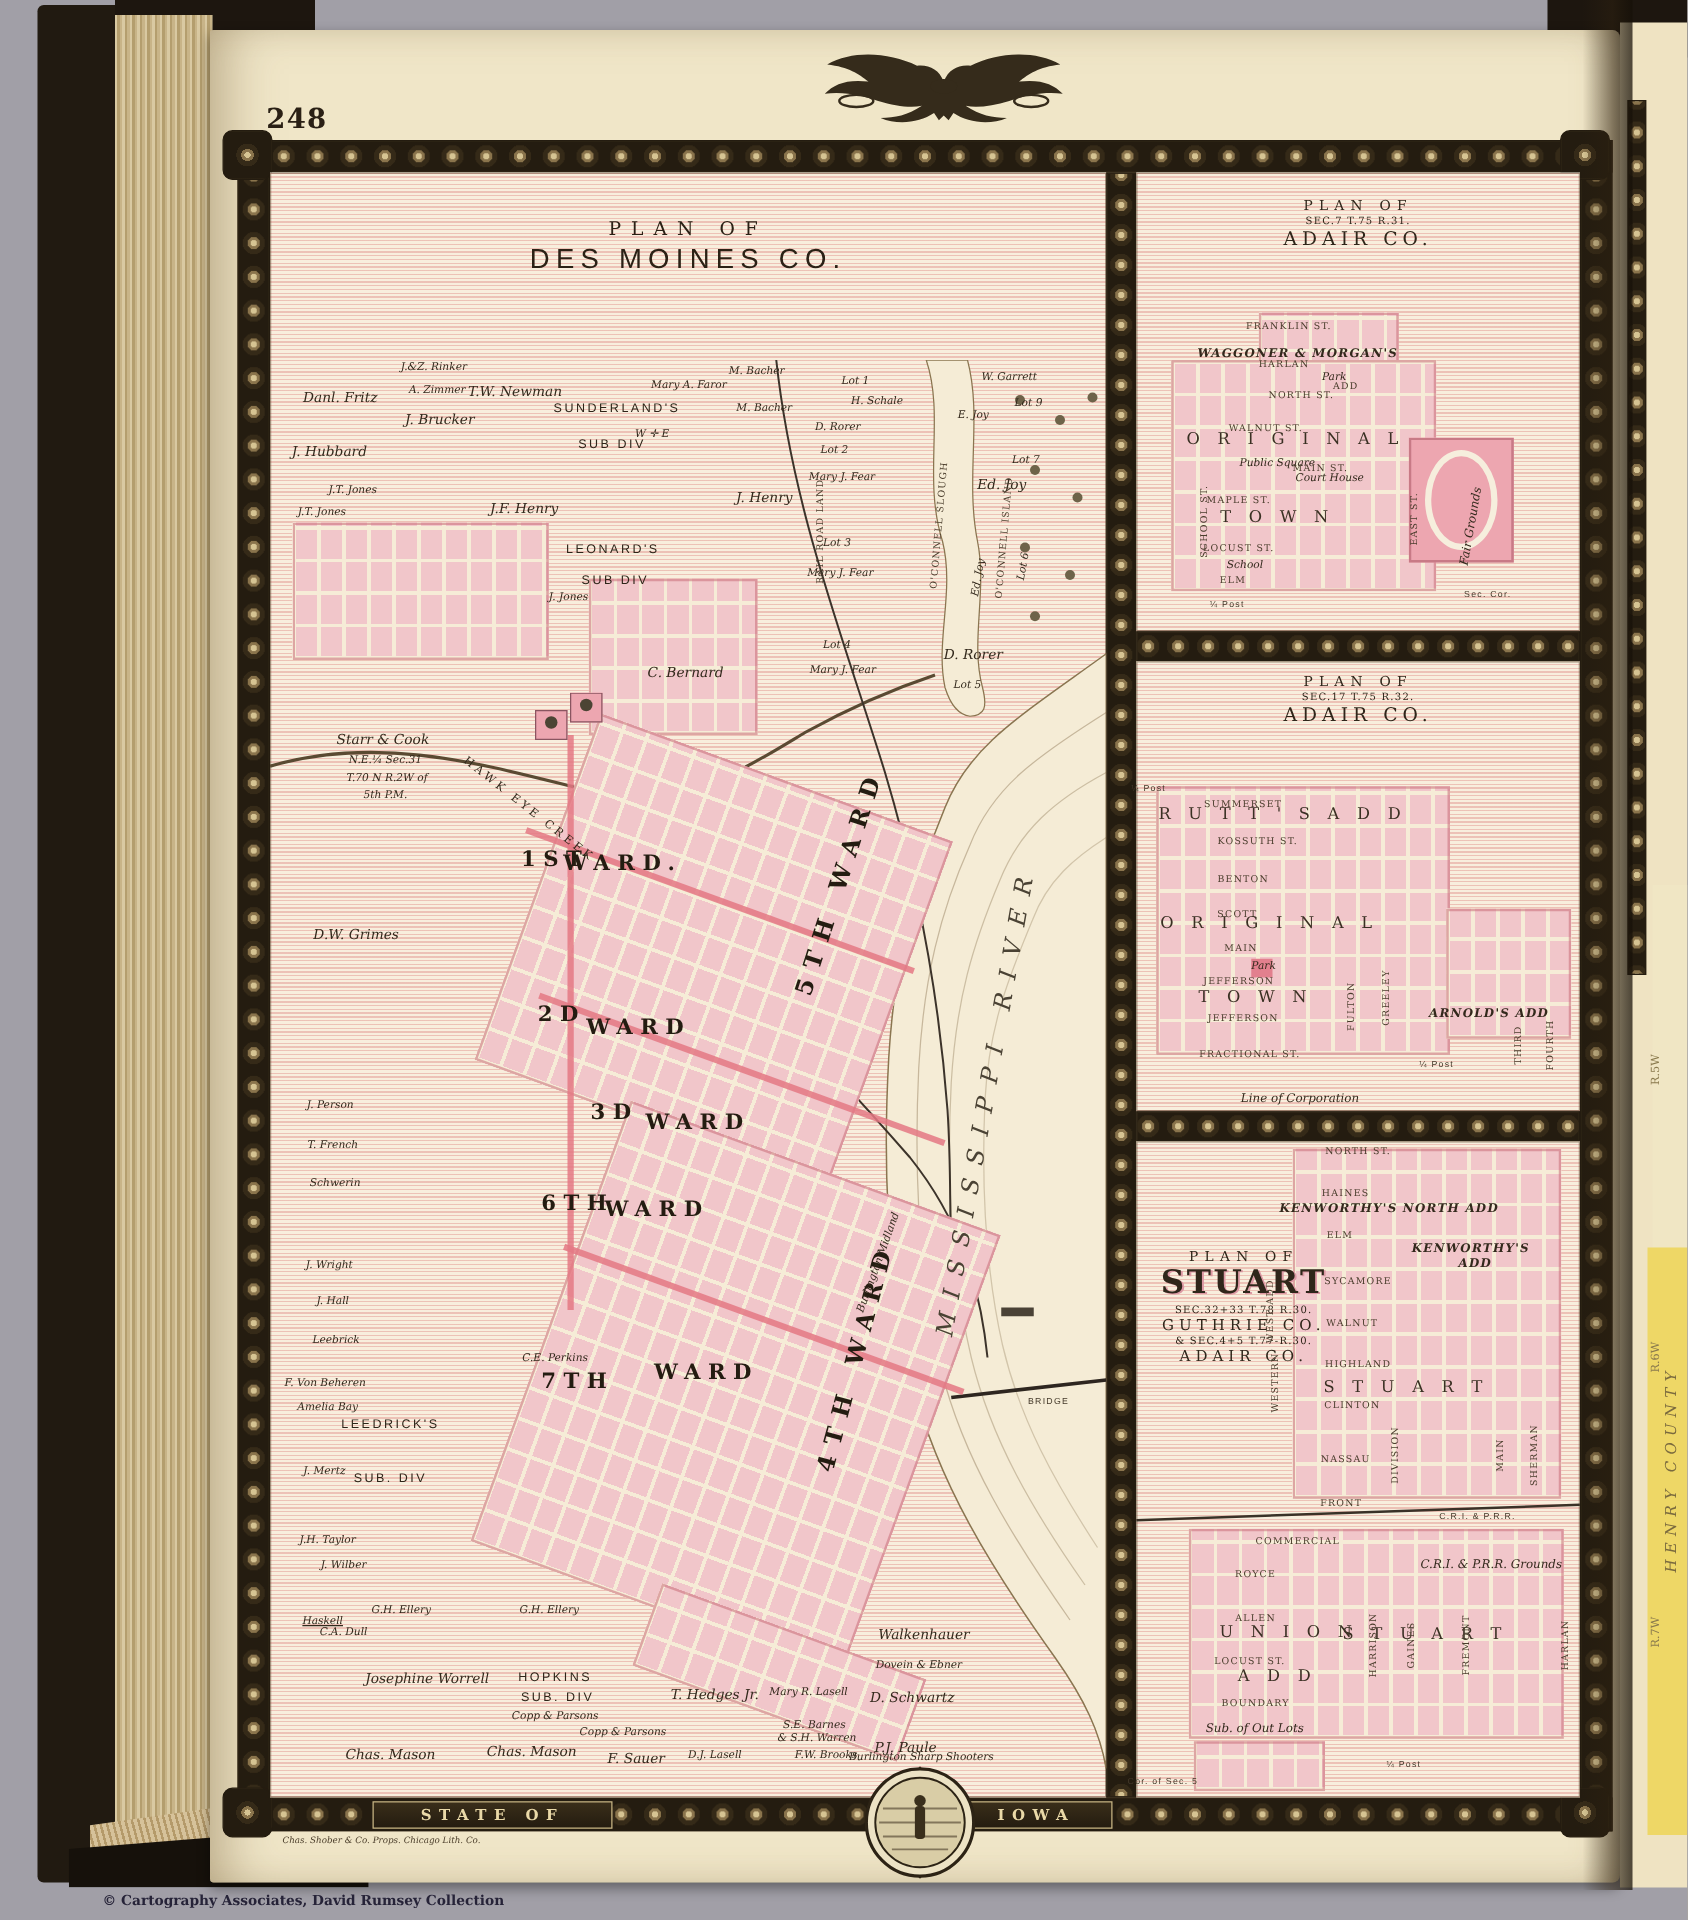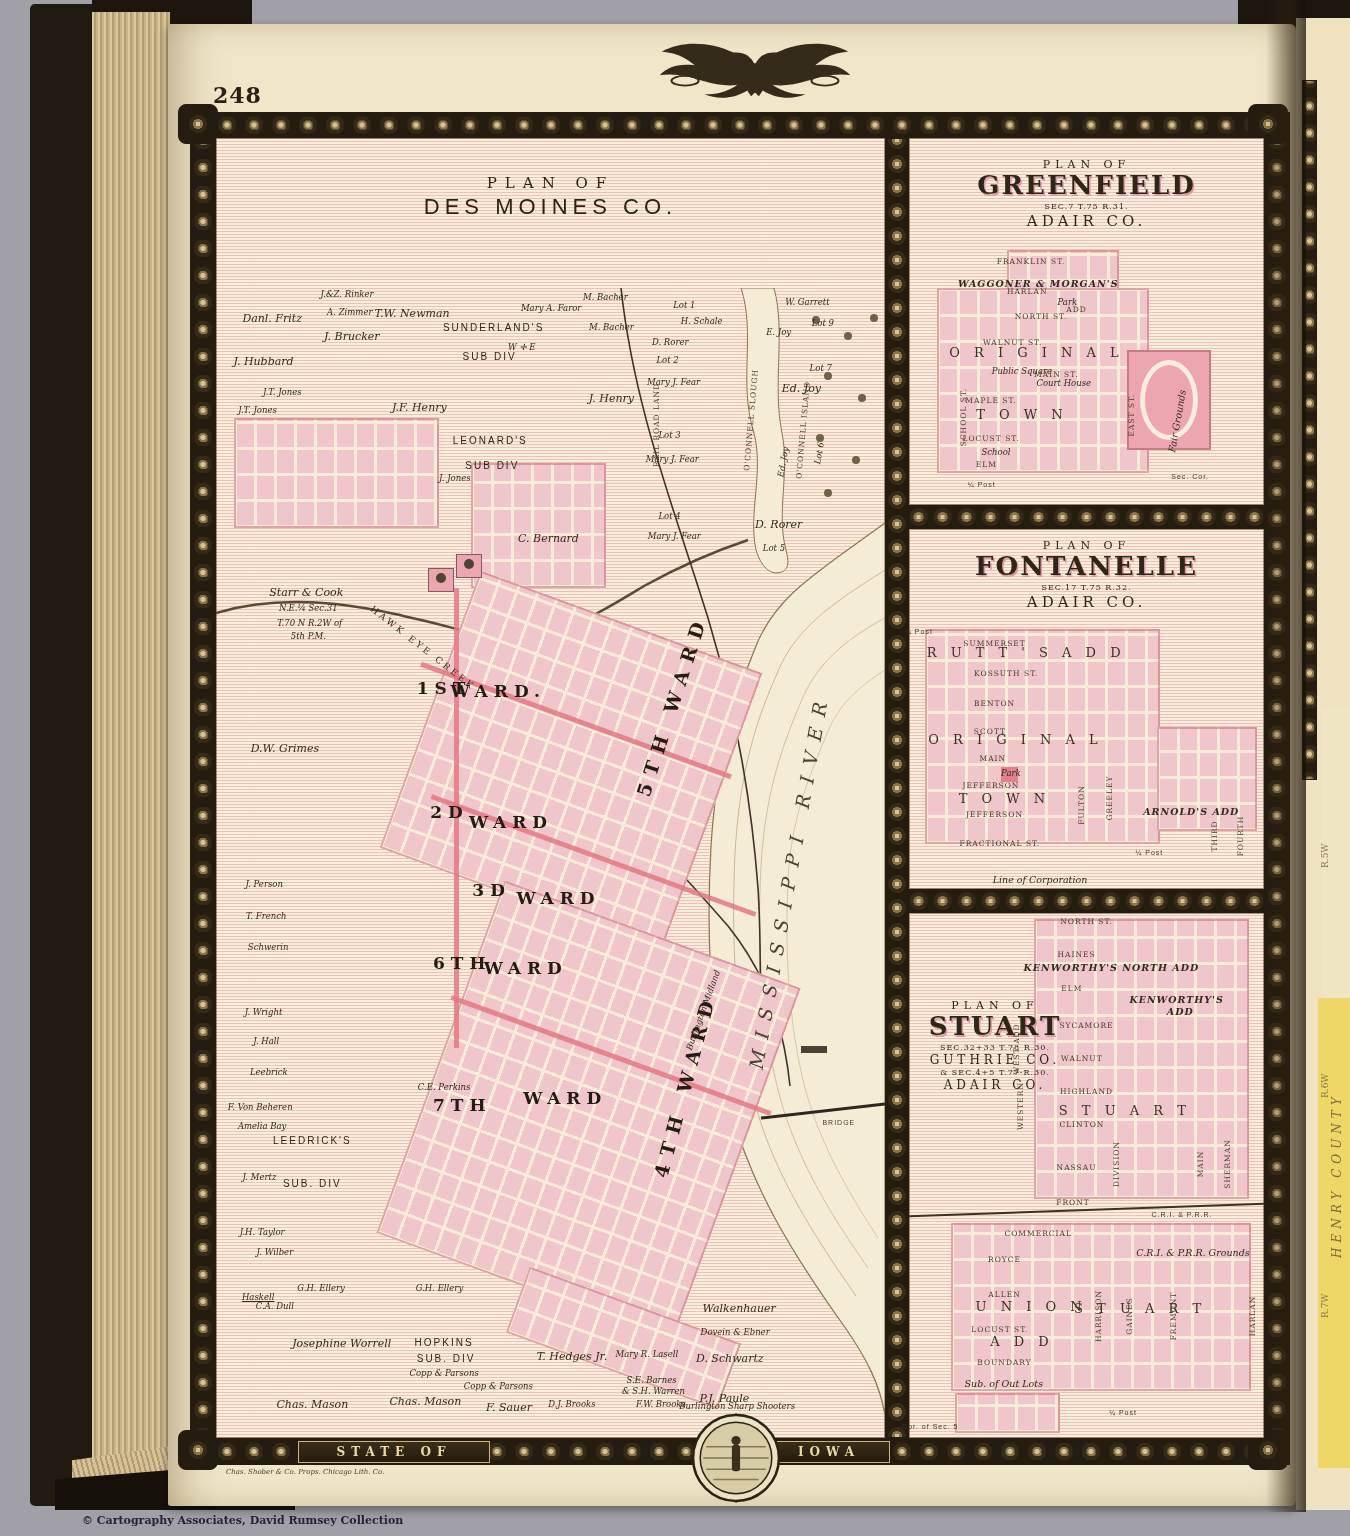--- a/index.html
+++ b/index.html
@@ -265,38 +265,37 @@
             <span class="lbl s" style="left: 34.4%; top: 94.9%; transform: translate(-50%, -50%);">SUB. DIV</span>
             <span class="lbl t" style="left: 34.1%; top: 96.3%; transform: translate(-50%, -50%);">Copp &amp; Parsons</span>
             <span class="lbl t" style="left: 42.2%; top: 97.4%; transform: translate(-50%, -50%);">Copp &amp; Parsons</span>
             <span class="lbl n" style="left: 14.4%; top: 99%; transform: translate(-50%, -50%);">Chas. Mason</span>
             <span class="lbl n" style="left: 31.3%; top: 98.8%; transform: translate(-50%, -50%);">Chas. Mason</span>
             <span class="lbl n" style="left: 53.2%; top: 94.8%; transform: translate(-50%, -50%);">T. Hedges Jr.</span>
             <span class="lbl t" style="left: 64.4%; top: 94.6%; transform: translate(-50%, -50%);">Mary R. Lasell</span>
             <span class="lbl t" style="left: 65.1%; top: 96.9%; transform: translate(-50%, -50%);">S.E. Barnes</span>
             <span class="lbl t" style="left: 65.4%; top: 97.9%; transform: translate(-50%, -50%);">&amp; S.H. Warren</span>
             <span class="lbl n" style="left: 43.8%; top: 99.3%; transform: translate(-50%, -50%);">F. Sauer</span>
-            <span class="lbl t" style="left: 53.2%; top: 99%; transform: translate(-50%, -50%);">D.J. Brooks</span>
+            <span class="lbl t" style="left: 53.2%; top: 99%; transform: translate(-50%, -50%);">D.J. Lasell</span>
             <span class="lbl t" style="left: 66.5%; top: 99%; transform: translate(-50%, -50%);">F.W. Brooks</span>
             <span class="lbl t" style="left: 77.9%; top: 99.2%; transform: translate(-50%, -50%);">Burlington Sharp Shooters</span>
             <span class="lbl n" style="left: 76%; top: 98.5%; transform: translate(-50%, -50%);">P.J. Paule</span>
             <span class="lbl n" style="left: 76.8%; top: 94.9%; transform: translate(-50%, -50%);">D. Schwartz</span>
             <span class="lbl n" style="left: 78.2%; top: 90.5%; transform: translate(-50%, -50%);">Walkenhauer</span>
             <span class="lbl t" style="left: 77.6%; top: 92.6%; transform: translate(-50%, -50%);">Dovein &amp; Ebner</span>
             <span class="lbl t" style="left: 34.1%; top: 70.9%; transform: translate(-50%, -50%);">C.E. Perkins</span>
             <span class="lbl t2" style="left: 93.1%; top: 74%; transform: translate(-50%, -50%);">BRIDGE</span>
           </div>
       </div>
 
       <div class="vchain chain"></div>
 
       <div class="region gf hatch">
         <div class="p-title" style="top:20px">
           <div class="plan-of">PLAN OF</div>
-          <div class="panel-name">GREENFIELD</div>
           <div class="sec-line">SEC.7 T.75 R.31.</div>
           <div class="co-line">ADAIR CO.</div>
         </div>
         <div class="patch blocks" style="left:98px;top:112px;width:112px;height:58px"></div>
         <div class="patch blocks" style="left:28px;top:150px;width:212px;height:185px"></div>
         <div class="fair" style="left:218px;top:212px;width:84px;height:100px">
             <div class="oval"></div>
           </div>
       <span class="lbl st" style="left: 34.4%; top: 33.5%; transform: translate(-50%, -50%);">FRANKLIN ST.</span>
           <span class="lbl big2" style="left: 36.4%; top: 39.4%; transform: translate(-50%, -50%);">WAGGONER &amp; MORGAN'S</span>
@@ -319,21 +318,20 @@
           <span class="lbl it" style="left: 75.4%; top: 77.1%; transform: translate(-50%, -50%) rotate(-80deg);">Fair Grounds</span>
           <span class="lbl t2" style="left: 79.2%; top: 92.2%; transform: translate(-50%, -50%);">Sec. Cor.</span>
           <span class="lbl t2" style="left: 20.5%; top: 94.4%; transform: translate(-50%, -50%);">¼ Post</span>
         </div>
 
       <div class="hc1 chain"></div>
 
       <div class="region fn hatch">
         <div class="p-title" style="top:10px">
           <div class="plan-of">PLAN OF</div>
-          <div class="panel-name">FONTANELLE</div>
           <div class="sec-line">SEC.17 T.75 R.32.</div>
           <div class="co-line">ADAIR CO.</div>
         </div>
         <div class="patch blocks" style="left:16px;top:100px;width:235px;height:215px"></div>
         <div class="patch blocks" style="left:248px;top:198px;width:100px;height:104px"></div>
         <div class="parksq" style="left:92px;top:238px;width:17px;height:15px"></div>
       <span class="lbl st" style="left: 24.1%; top: 31.7%; transform: translate(-50%, -50%);">SUMMERSET</span>
           <span class="lbl big" style="left: 33%; top: 34.3%; transform: translate(-50%, -50%);">R U T T ' S   A D D</span>
           <span class="lbl st" style="left: 27.4%; top: 40%; transform: translate(-50%, -50%);">KOSSUTH ST.</span>
           <span class="lbl st" style="left: 24.1%; top: 48.3%; transform: translate(-50%, -50%);">BENTON</span>

